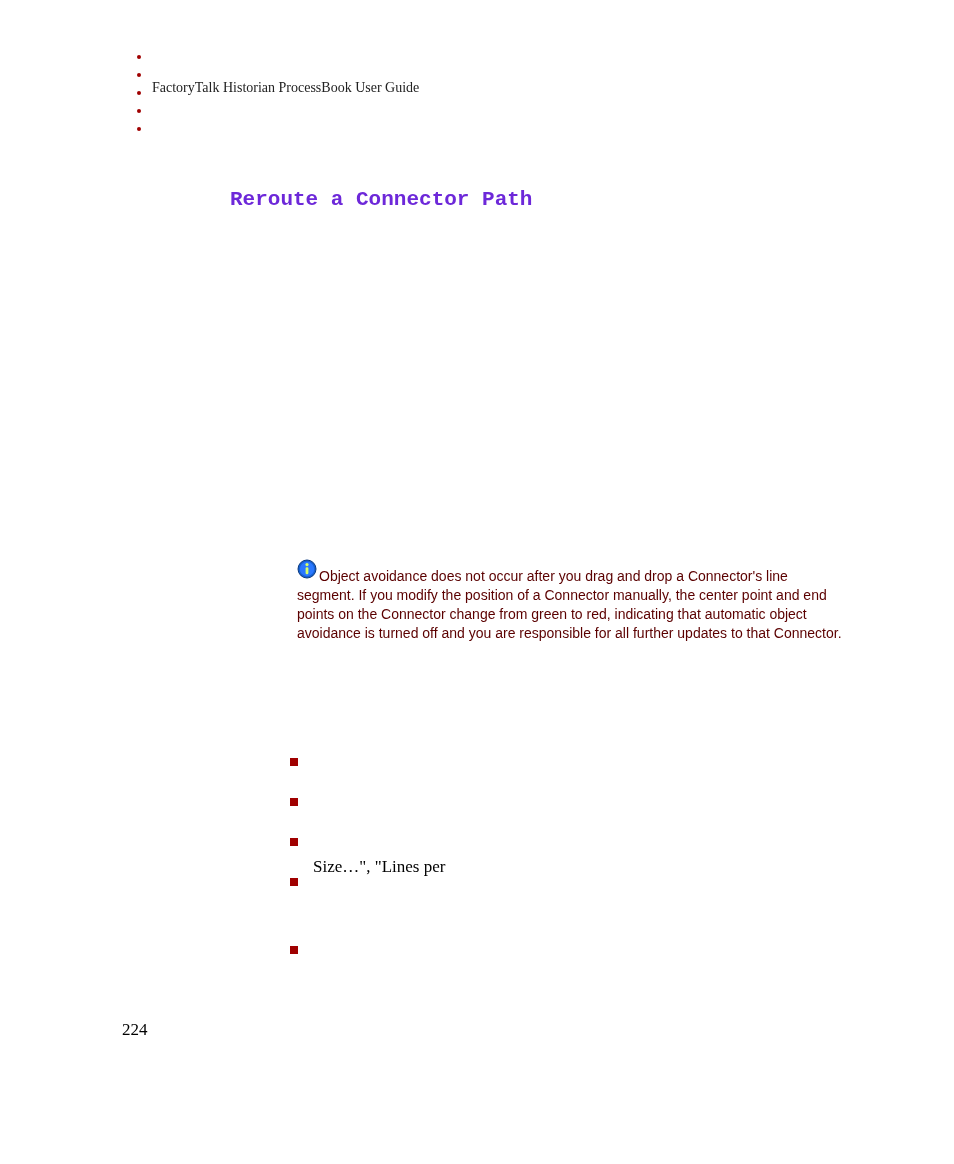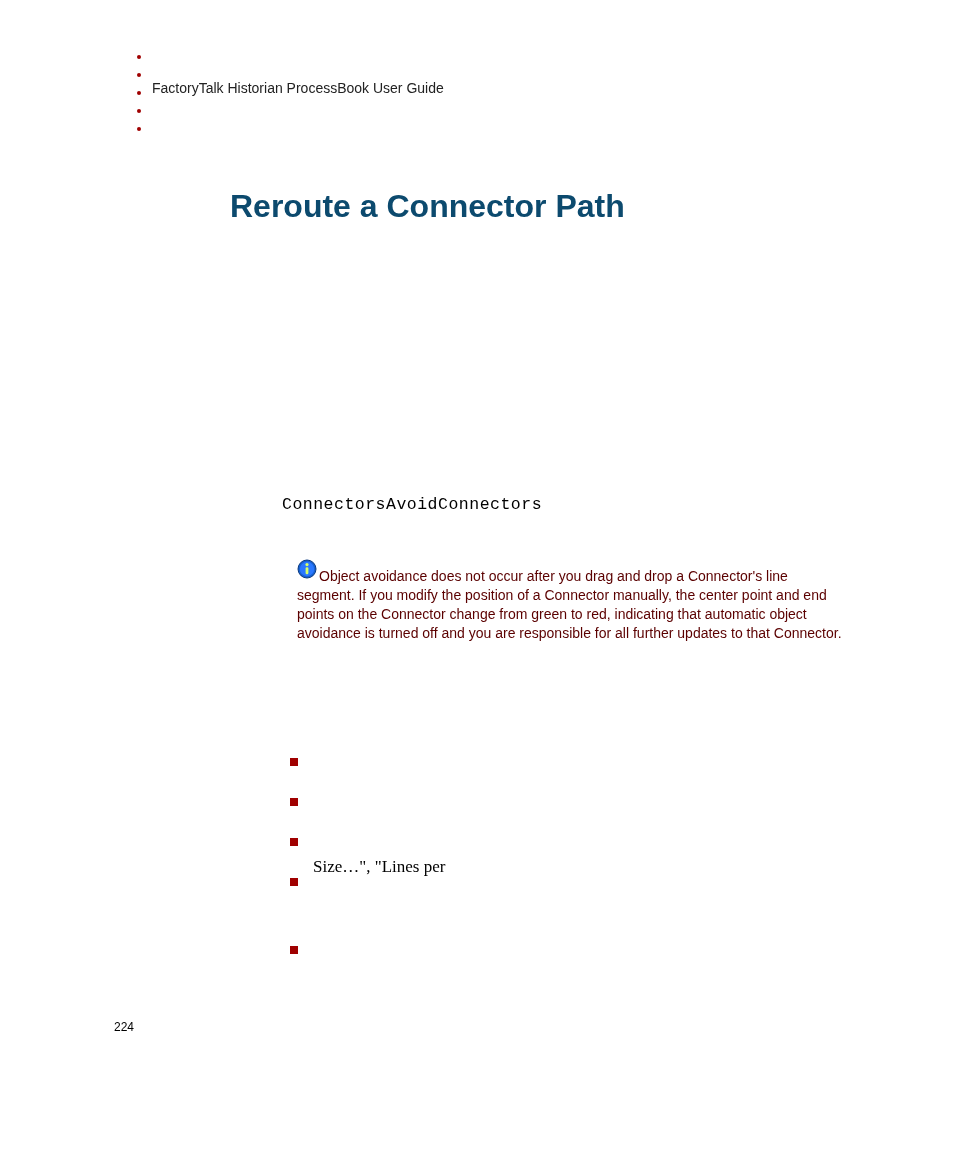--- a/index.html
+++ b/index.html
@@ -28,30 +28,30 @@
     background: #a00000;
     border-radius: 50%;
     margin-bottom: 14px;
   }
   .header-line {
     position: absolute;
     left: 152px;
     top: 80px;
     font-size: 14px;
     color: #222;
-    font-family: Liberation Sans, sans-serif;
+    font-family: Liberation Serif, serif;
   }
   .section-heading {
     position: absolute;
     left: 230px;
     top: 188px;
-    font-size: 32px;
+    font-size: 21px;
     font-weight: bold;
-    font-family: Liberation Sans, sans-serif;
-    color: #0c4a6e;
+    font-family: Liberation Mono, monospace;
+    color: #6d28d9;
   }
   .code-line {
     position: absolute;
     left: 282px;
     top: 495px;
     font-family: "Courier New", monospace;
     font-size: 16.5px;
     letter-spacing: 0.5px;
     color: #000;
   }
@@ -86,45 +86,44 @@
   .frag-text {
     position: absolute;
     left: 313px;
     top: 857px;
     font-family: "Times New Roman", Times, serif;
     font-size: 17px;
     color: #000;
   }
   .page-number {
     position: absolute;
-    left: 114px;
+    left: 122px;
     top: 1020px;
-    font-size: 12px;
-    font-family: Liberation Sans, sans-serif;
+    font-size: 17px;
+    font-family: Liberation Serif, serif;
     color: #000;
   }
 </style>
 </head>
 <body>
 
 <div class="page">
 
   <div class="dot-column">
     <div class="dot"></div>
     <div class="dot"></div>
     <div class="dot"></div>
     <div class="dot"></div>
     <div class="dot"></div>
   </div>
 
   <div class="header-line">FactoryTalk Historian ProcessBook User Guide</div>
 
   <div class="section-heading">Reroute a Connector Path</div>
 
-  <div class="code-line">ConnectorsAvoidConnectors</div>
 
   <div class="note-block">
     <span class="info-icon">
       <svg width="20" height="20" viewBox="0 0 20 20">
         <circle cx="10" cy="10" r="9" fill="#1560d0" stroke="#0a3a80" stroke-width="1"></circle>
         <circle cx="10" cy="10" r="7.2" fill="#2a78ff"></circle>
         <rect x="8.6" y="8.2" width="2.8" height="7" rx="1.2" fill="#d7ff66"></rect>
         <circle cx="10" cy="5.6" r="1.6" fill="#d7ff66"></circle>
       </svg>
     </span><span>Object avoidance does not occur after you drag and drop a Connector's line segment. If you modify the position of a Connector manually, the center point and end points on the Connector change from green to red, indicating that automatic object avoidance is turned off and you are responsible for all further updates to that Connector.</span>

